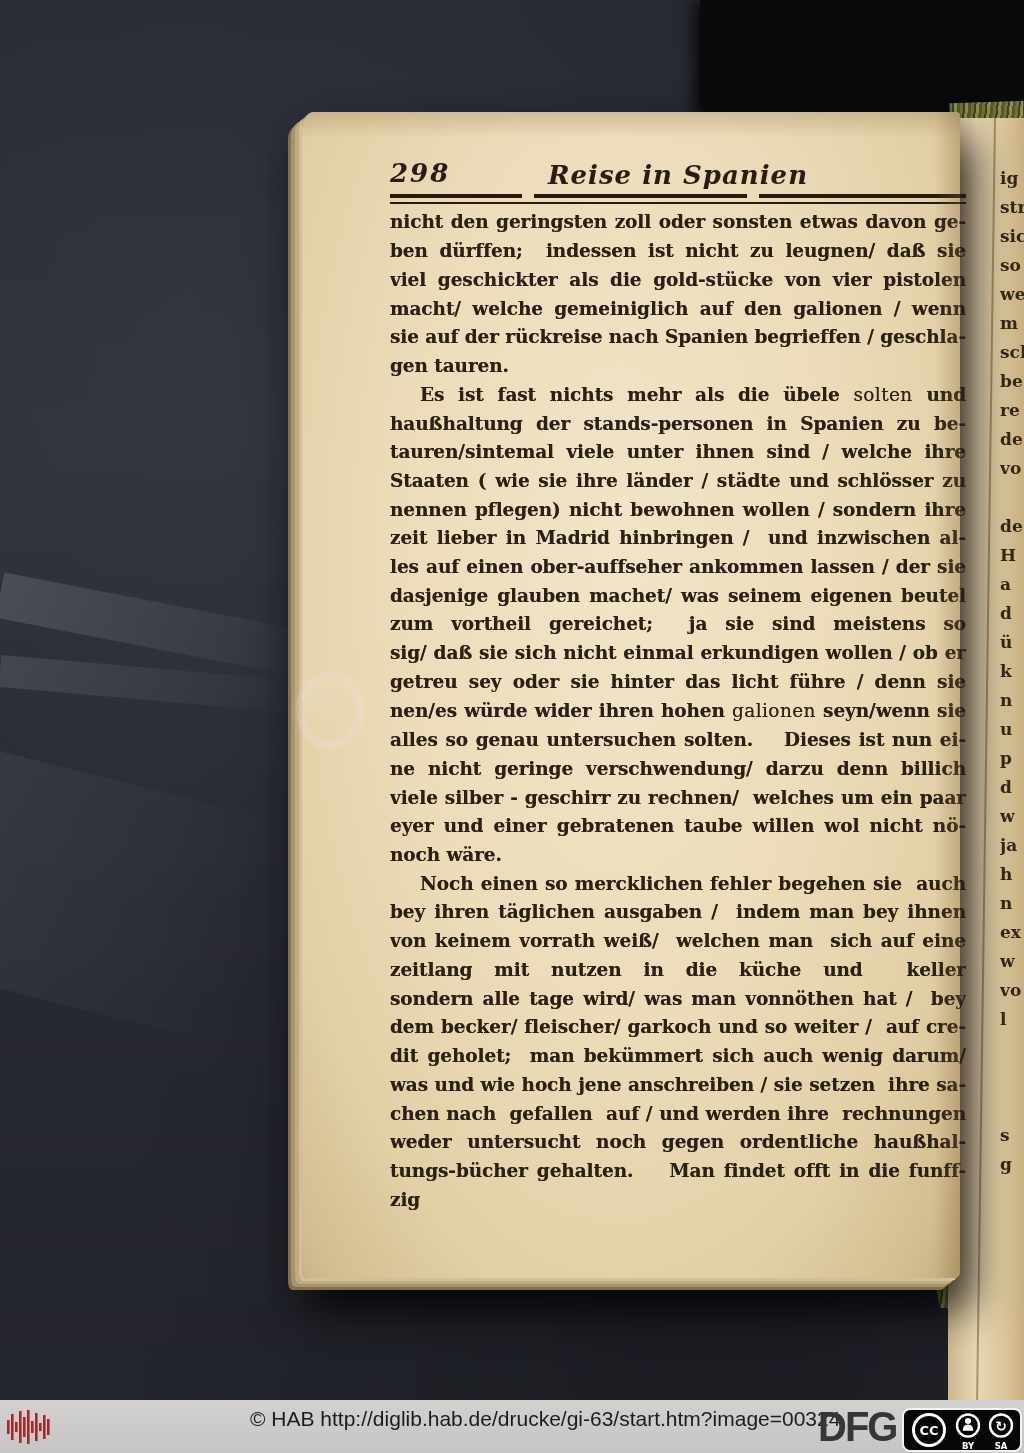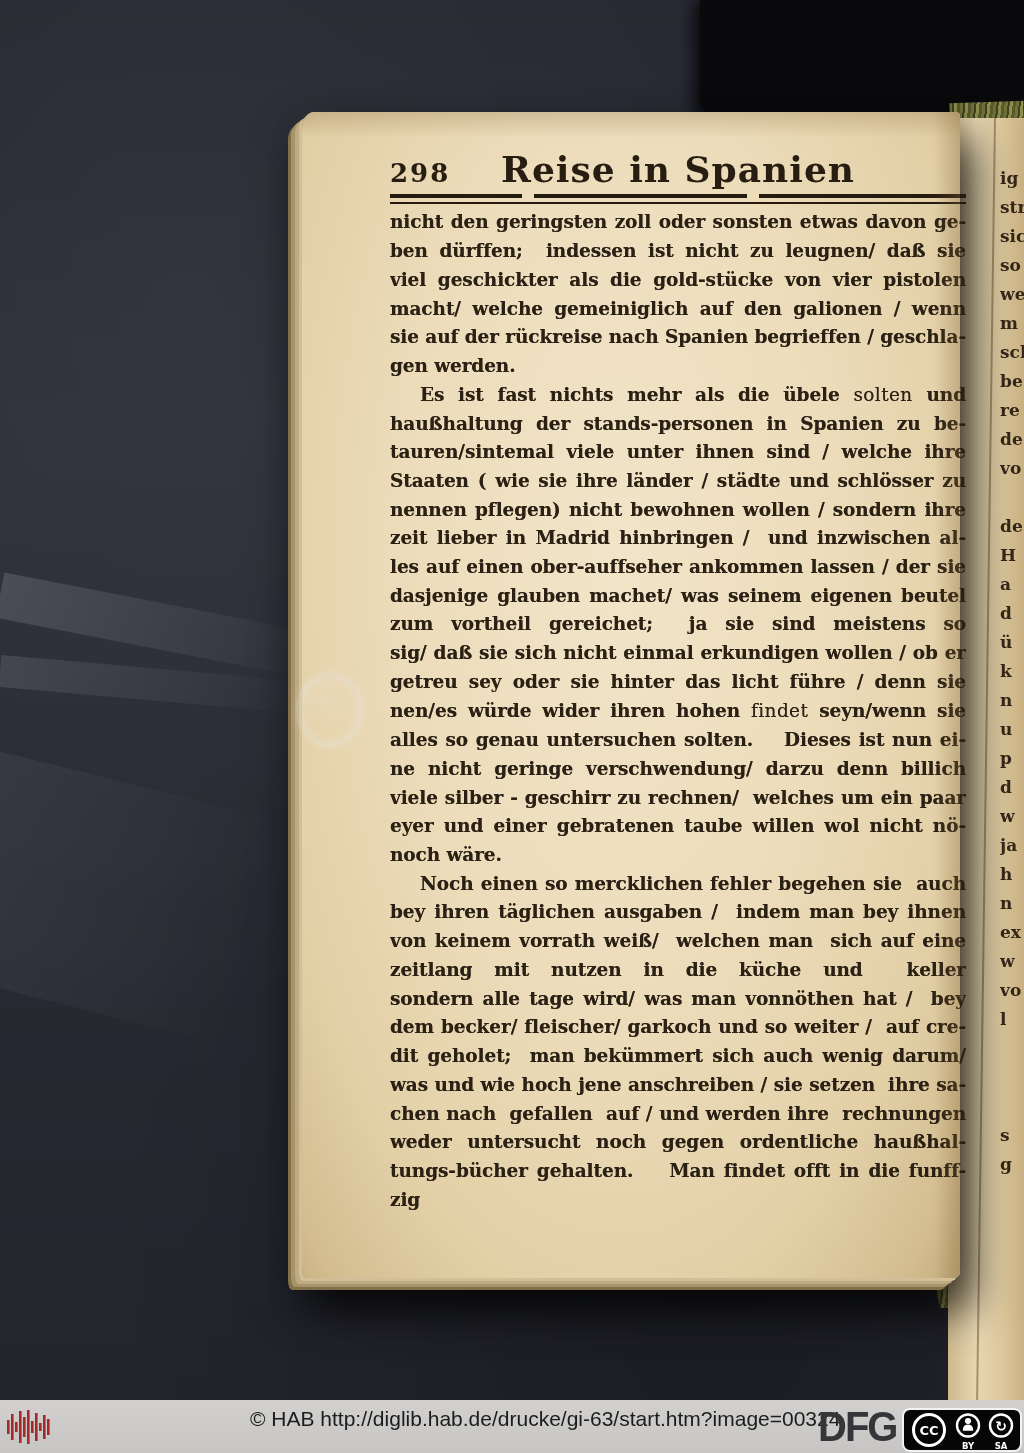--- a/index.html
+++ b/index.html
@@ -46,24 +46,24 @@
   .page{position:absolute;left:302px;top:112px;width:658px;height:1166px;z-index:3;
         background:radial-gradient(ellipse at 48% 38%, #f1e4c8 0%, #ecdcba 45%, #e2cfa6 75%, #d3bd90 92%, #c2aa7b 100%);
         border-radius:12px 4px 6px 4px / 16px 4px 6px 9px;
         box-shadow:-3px 3px 0 #d2bf97,-7px 6px 0 #bfab81,-11px 9px 0 #a8946c,-14px 12px 0 #837048,
                    -2px 26px 48px rgba(0,0,0,.65), 14px 30px 40px rgba(0,0,0,.5);}
   .page::after{content:"";position:absolute;right:0;top:0;width:26px;height:100%;
         background:linear-gradient(270deg,rgba(128,98,52,.33),transparent);border-radius:0 4px 6px 0;}
   .page::before{content:"";position:absolute;left:0;top:0;width:100%;height:26px;
         background:linear-gradient(180deg,rgba(128,98,52,.25),transparent);border-radius:12px 4px 0 0;}
 
-  .page-header{position:absolute;left:88px;top:36px;width:576px;height:40px;color:#271d10;}
+  .page-header{position:absolute;left:88px;top:36px;width:576px;height:40px;color:#271d10;font-style:italic;}
   .pageno{position:absolute;left:0;bottom:0;font-size:26px;font-weight:bold;letter-spacing:2px;}
   .running-title{position:absolute;left:0;right:0;bottom:-2px;text-align:center;
-                 font-size:36px;font-weight:bold;letter-spacing:1px;}
+                 font-size:26px;font-weight:bold;letter-spacing:1px;}
   .rules{position:absolute;left:88px;top:82px;width:576px;}
   .rule-top{height:4px;background:linear-gradient(90deg,#241a10 0 23%,transparent 23% 25%,#241a10 25% 62%,transparent 62% 64%,#241a10 64% 100%);}
   .rule-bot{height:2px;margin-top:4px;background:#241a10;}
 
   .body-text{position:absolute;left:88px;top:96px;width:576px;
              font-size:18.5px;font-weight:bold;line-height:28.7px;letter-spacing:-.1px;
              color:#2a2014;text-shadow:0 0 .4px rgba(42,32,20,.6);}
   .bodyline{text-align:justify;text-align-last:justify;white-space:pre-wrap;
             max-height:29px;overflow:hidden;}
   .bodyline.para-end{text-align-last:left;}
@@ -143,33 +143,33 @@
     <div class="rules">
       <div class="rule-top"></div>
       <div class="rule-bot"></div>
     </div>
     <div class="body-text">
         <div class="bodyline">nicht den geringsten zoll oder sonsten etwas davon ge-</div>
         <div class="bodyline">ben dürffen;  indessen ist nicht zu leugnen/ daß sie nicht</div>
         <div class="bodyline">viel geschickter als die gold-stücke von vier pistolen ge-</div>
         <div class="bodyline">macht/ welche gemeiniglich auf den galionen / wenn</div>
         <div class="bodyline">sie auf der rückreise nach Spanien begrieffen / geschla-</div>
-        <div class="bodyline para-end">gen werden.</div>
+        <div class="bodyline para-end">gen tauren.</div>
         <div class="bodyline indent">Es ist fast nichts mehr als die übele <span class="latin">solten</span> und</div>
         <div class="bodyline">haußhaltung der stands-personen in Spanien zu be-</div>
         <div class="bodyline">tauren/sintemal viele unter ihnen sind / welche ihre</div>
         <div class="bodyline">Staaten ( wie sie ihre länder / städte und schlösser zu</div>
         <div class="bodyline">nennen pflegen) nicht bewohnen wollen / sondern ihre</div>
         <div class="bodyline">zeit lieber in Madrid hinbringen /  und inzwischen al-</div>
         <div class="bodyline">les auf einen ober-auffseher ankommen lassen / der sie</div>
         <div class="bodyline">dasjenige glauben machet/ was seinem eigenen beutel</div>
         <div class="bodyline">zum vortheil gereichet;  ja sie sind meistens so nachläs-</div>
         <div class="bodyline">sig/ daß sie sich nicht einmal erkundigen wollen / ob er</div>
         <div class="bodyline">getreu sey oder sie hinter das licht führe / denn sie mei-</div>
-        <div class="bodyline">nen/es würde wider ihren hohen <span class="latin">findet</span> seyn/wenn sie</div>
+        <div class="bodyline">nen/es würde wider ihren hohen <span class="latin">galionen</span> seyn/wenn sie</div>
         <div class="bodyline">alles so genau untersuchen solten.    Dieses ist nun ei-</div>
         <div class="bodyline">ne nicht geringe verschwendung/ darzu denn billich das</div>
         <div class="bodyline">viele silber - geschirr zu rechnen/  welches um ein paar</div>
         <div class="bodyline">eyer und einer gebratenen taube willen wol nicht nö-</div>
         <div class="bodyline para-end">noch wäre.</div>
         <div class="bodyline indent">Noch einen so mercklichen fehler begehen sie  auch</div>
         <div class="bodyline">bey ihren täglichen ausgaben /  indem man bey ihnen</div>
         <div class="bodyline">von keinem vorrath weiß/  welchen man  sich auf eine</div>
         <div class="bodyline">zeitlang mit nutzen in die küche und  keller  anschaffet;</div>
         <div class="bodyline">sondern alle tage wird/ was man vonnöthen hat /  bey</div>

